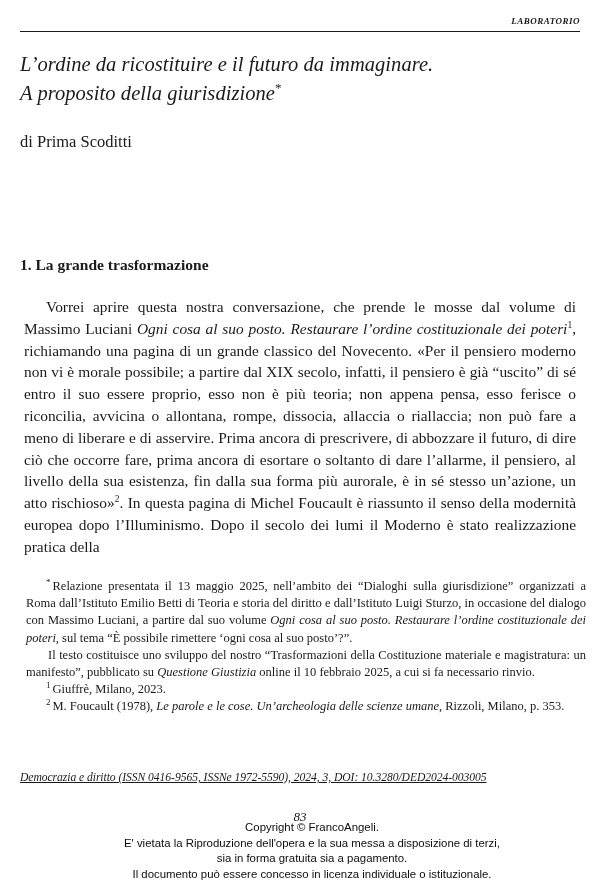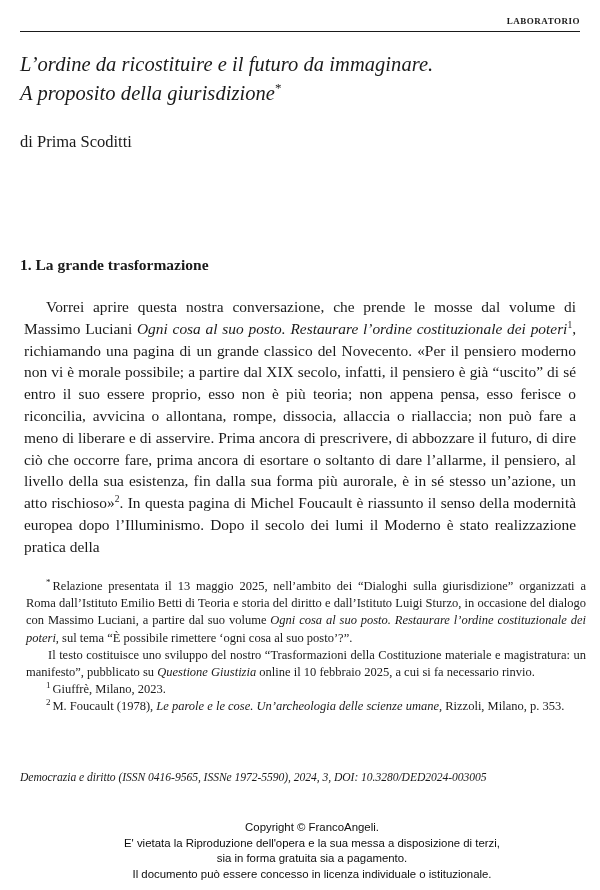--- a/index.html
+++ b/index.html
@@ -31,20 +31,21 @@
   }
   .runhead-label {
     display: block;
     text-align: right;
     font-weight: bold;
     font-size: 12.5px;
     letter-spacing: 0.5px;
     font-variant: small-caps;
     text-transform: lowercase;
     line-height: 1.1;
+    font-style: italic;
   }
   .runhead-rule {
     margin-top: 3px;
     border-bottom: 1.4px solid #1a1a1a;
     width: 560px;
     height: 0;
   }
 
   
   .title-block {
@@ -130,20 +131,21 @@
   
   .source-line {
     position: absolute;
     left: 20px;
     top: 770px;
     width: 560px;
     font-style: italic;
     font-size: 11.6px;
     line-height: 1.3;
     letter-spacing: -0.05px;
+    text-decoration: underline;
   }
 
   
   .page-number {
     position: absolute;
     left: 0;
     top: 810px;
     width: 600px;
     text-align: center;
     font-style: italic;
@@ -191,20 +193,21 @@
 
   <div class="footnotes">
     <p class="fn"><span class="marker">*</span><span>Relazione presentata il 13 maggio 2025, nell’ambito dei “Dialoghi sulla giurisdizione” organizzati a Roma dall’Istituto Emilio Betti di Teoria e storia del diritto e dall’Istituto Luigi Sturzo, in occasione del dialogo con Massimo Luciani, a partire dal suo volume </span><i>Ogni cosa al suo posto. Restaurare l’ordine costituzionale dei poteri</i><span>, sul tema “È possibile rimettere ‘ogni cosa al suo posto’?”.</span></p>
     <p class="fn"><span class="marker"></span><span>Il testo costituisce uno sviluppo del nostro “Trasformazioni della Costituzione materiale e magistratura: un manifesto”, pubblicato su </span><i>Questione Giustizia</i><span> online il 10 febbraio 2025, a cui si fa necessario rinvio.</span></p>
     <p class="fn"><span class="marker">1</span><span>Giuffrè, Milano, 2023.</span><i></i><span></span></p>
     <p class="fn"><span class="marker">2</span><span>M. Foucault (1978), </span><i>Le parole e le cose. Un’archeologia delle scienze umane</i><span>, Rizzoli, Milano, p. 353.</span></p>
   </div>
 
   <div class="source-line">Democrazia e diritto (ISSN 0416-9565, ISSNe 1972-5590), 2024, 3, DOI: 10.3280/DED2024-003005</div>
 
+  <div class="page-number">83</div>
 
   <div class="copyright">
     <div>Copyright © FrancoAngeli.</div>
     <div>E' vietata la Riproduzione dell'opera e la sua messa a disposizione di terzi,</div>
     <div>sia in forma gratuita sia a pagamento.</div>
     <div>Il documento può essere concesso in licenza individuale o istituzionale.</div>
   </div>
 
 </div>
 

